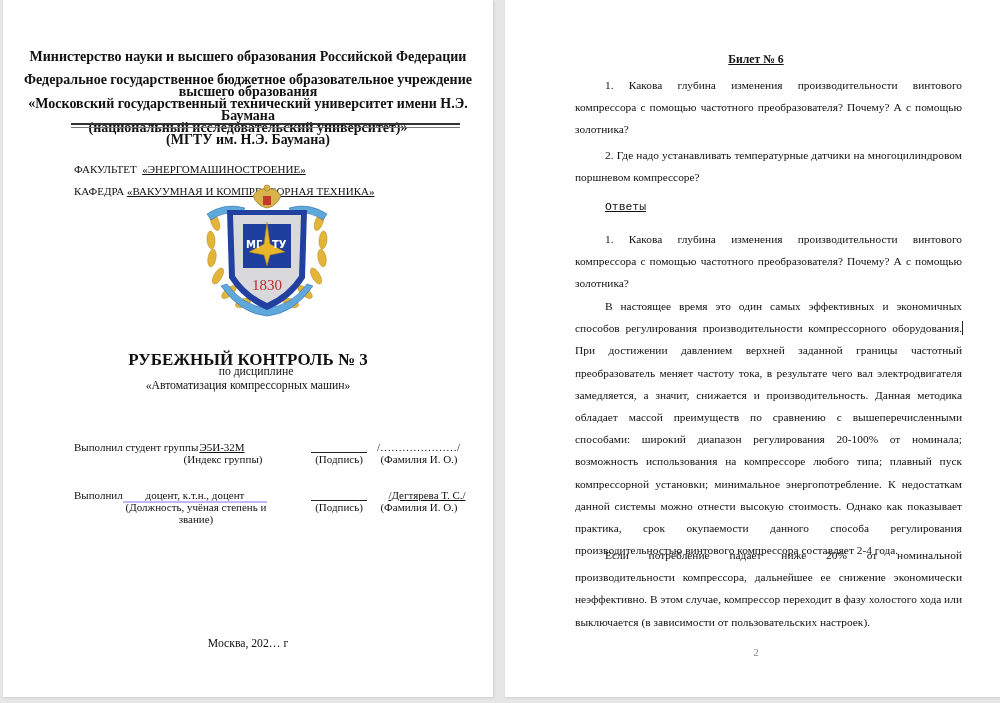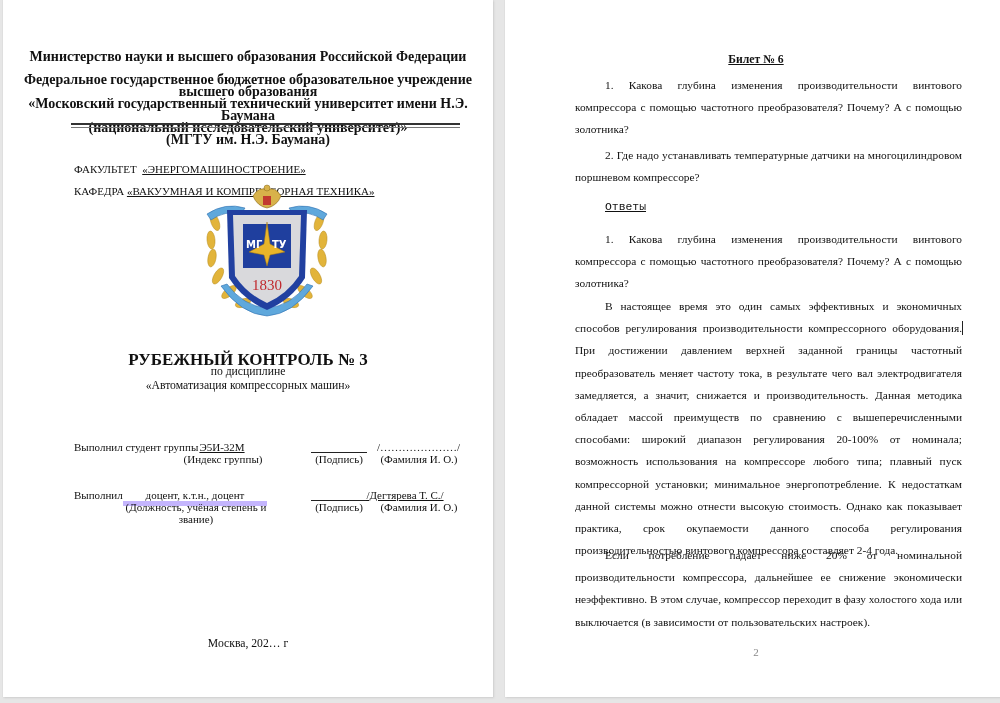--- a/index.html
+++ b/index.html
@@ -22,21 +22,21 @@
   .f12 { font-size:11.7px; }
 
   
   #ministry { left:0; width:100%; top:51px; }
   #federal { left:0; width:100%; top:74px; }
   #rule { left:68px; width:389px; top:123px; height:5px; border-top:2px solid #333; border-bottom:1px solid #777; box-sizing:border-box; }
   #faculty { left:71px; top:139px; }
   #department { left:71px; top:161px; }
   #emblem { left:198px; top:182px; width:132px; height:136px; }
   #rk-title { left:0; width:100%; top:350px; font-size:17px; }
-  #rk-sub { left:0; width:100%; top:365px; }
+  #rk-sub { left:0; width:100%; top:365px;padding-left:8px; }
   #rk-disc { left:0; width:100%; top:379px; }
   .sigrow { font-size:11px; line-height:12px; }
   #city { left:0; width:100%; top:637px; font-size:11.7px; }
 
   
   #ticket-title { left:0; width:100%; top:53px; font-size:11.7px; }
   .para { position:absolute; left:70px; width:387px; font-size:11.4px; line-height:22.2px; text-align:justify; }
   .indent { text-indent:30px; }
   #caret { position:absolute; left:962px; top:321px; width:1px; height:14px; background:#222; }
   #page-num { left:0; width:100%; top:646px; font-size:11px; color:#888; }
@@ -111,25 +111,25 @@
   <div class="abs sigrow c" style="left:186px; top:441px; width:66px;">
     <span class="u">Э5И-32М</span>
   </div>
   <div class="abs sigrow c" style="left:180px; top:453px; width:80px;">(Индекс группы)</div>
   <div class="abs" style="left:308px; top:452px; width:56px; border-bottom:1px solid #222;"></div>
   <div class="abs sigrow c" style="left:304px; top:453px; width:64px;">(Подпись)</div>
   <div class="abs sigrow" style="left:374px; top:441px;">/…………………/</div>
   <div class="abs sigrow c" style="left:370px; top:453px; width:92px;">(Фамилия И. О.)</div>
 
   <div class="abs sigrow" style="left:71px; top:489px;">Выполнил</div>
-  <div class="abs sigrow c" style="left:120px; top:489px; width:144px; border-bottom:5px solid #c4b5fd;">доцент, к.т.н., доцент</div>
+  <div class="abs sigrow c" style="left:120px; top:489px; width:144px; border-bottom:2px solid #c4b5fd;">доцент, к.т.н., доцент</div>
   <div class="abs sigrow c" style="left:116px; top:501px; width:154px;">(Должность, учёная степень и звание)</div>
   <div class="abs" style="left:308px; top:500px; width:56px; border-bottom:1px solid #222;"></div>
   <div class="abs sigrow c" style="left:304px; top:501px; width:64px;">(Подпись)</div>
-  <div class="abs sigrow c u" style="left:360px; top:489px; width:84px;">/Дегтярева Т. С./</div>
+  <div class="abs sigrow c u" style="left:382px; top:489px; width:84px;">/Дегтярева Т. С./</div>
   <div class="abs sigrow c" style="left:370px; top:501px; width:92px;">(Фамилия И. О.)</div>
 
   <div class="abs c" id="city">Москва, 202… г</div>
 </div>
 
 <div class="page" id="page-right">
   <div class="abs c b u" id="ticket-title">Билет № 6</div>
   <div class="para indent" style="top:74px;">1. Какова глубина изменения производительности  винтового компрессора с помощью частотного преобразователя? Почему? А с помощью золотника?</div>
   <div class="para indent" style="top:144px;">2. Где надо устанавливать температурные датчики на многоцилиндровом поршневом компрессоре?</div>
   <div class="para indent" style="top:196px;font-family:Liberation Mono, monospace;">

